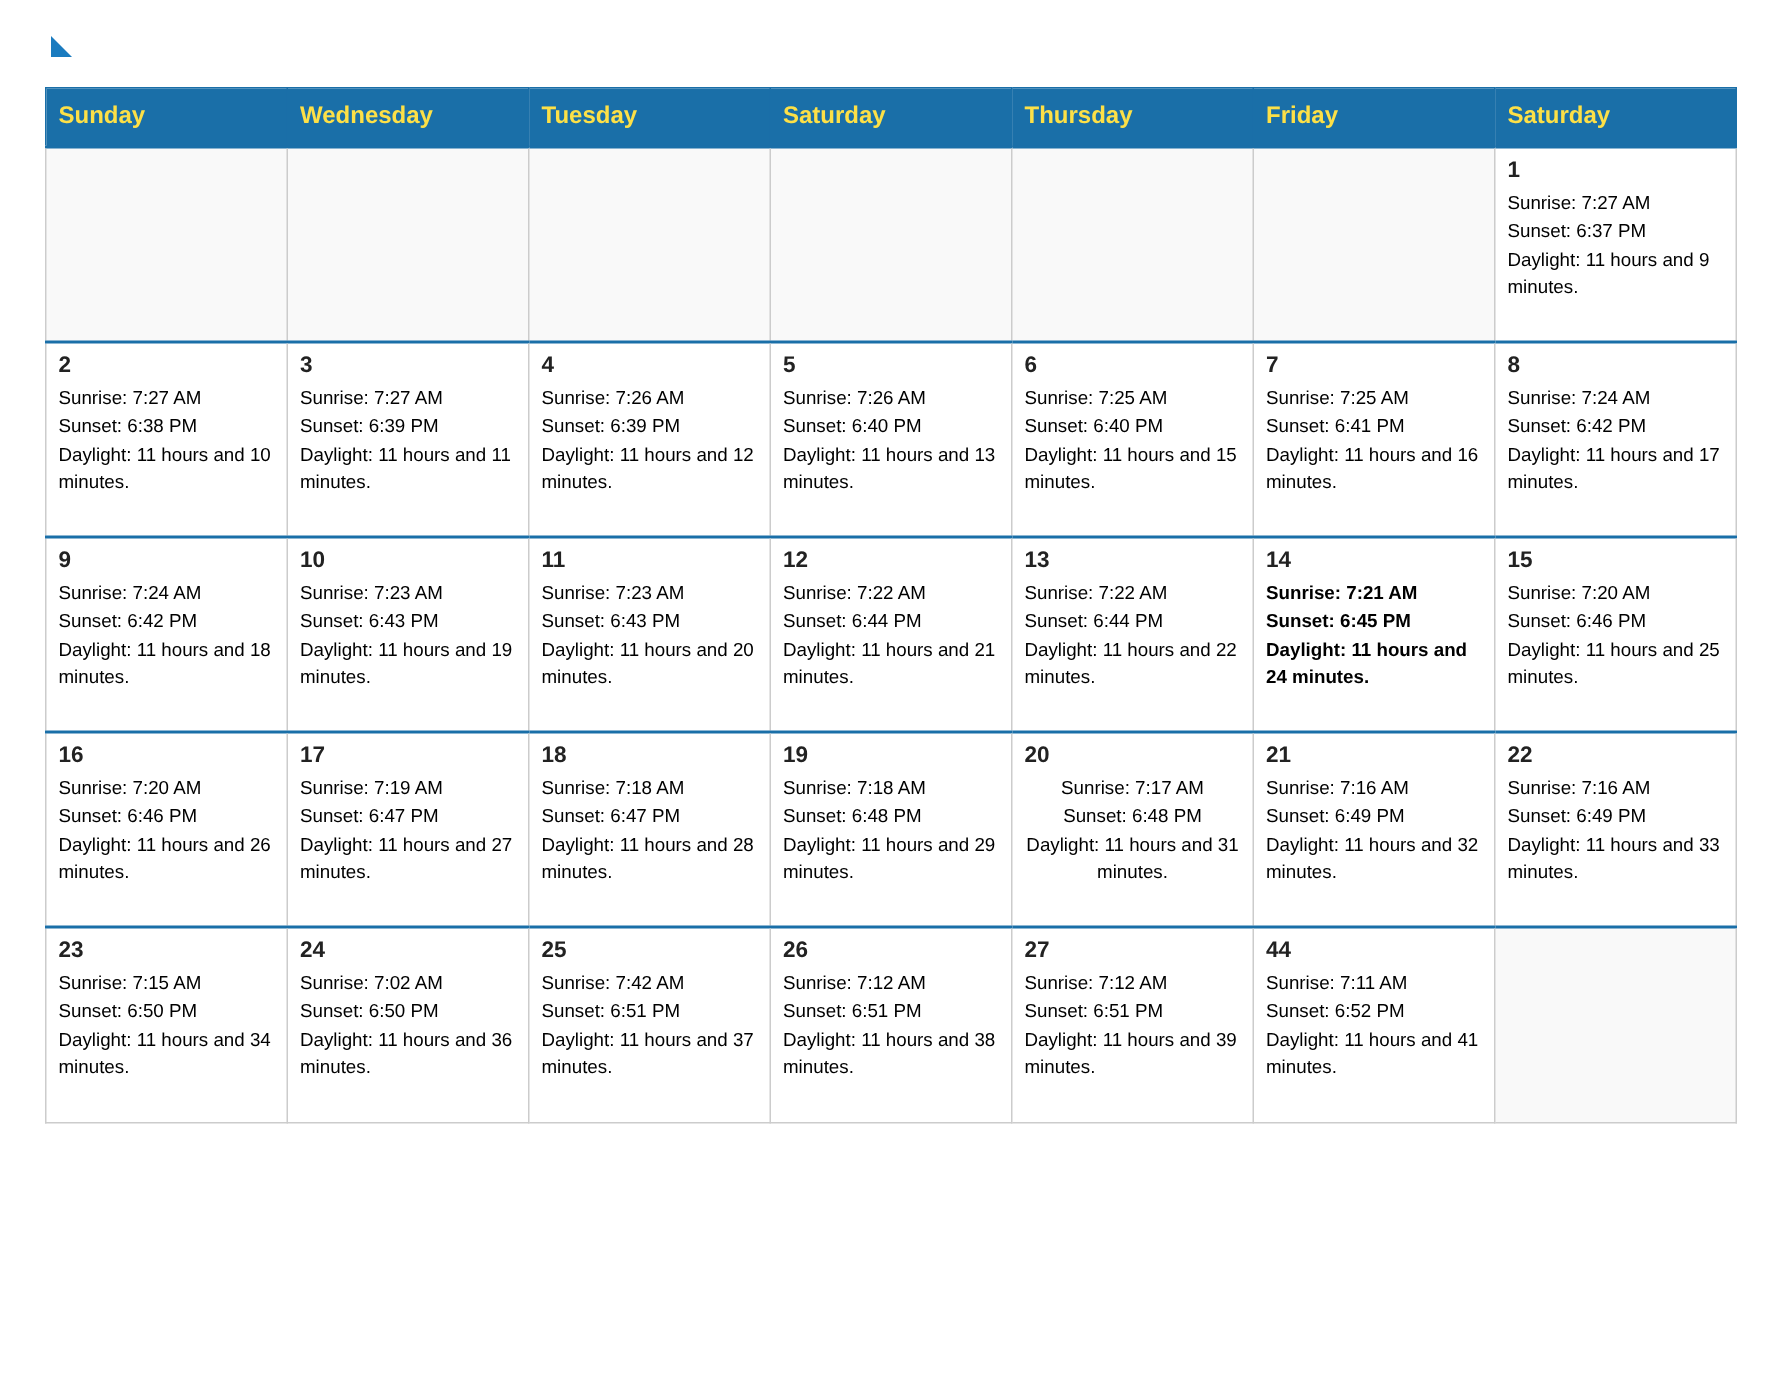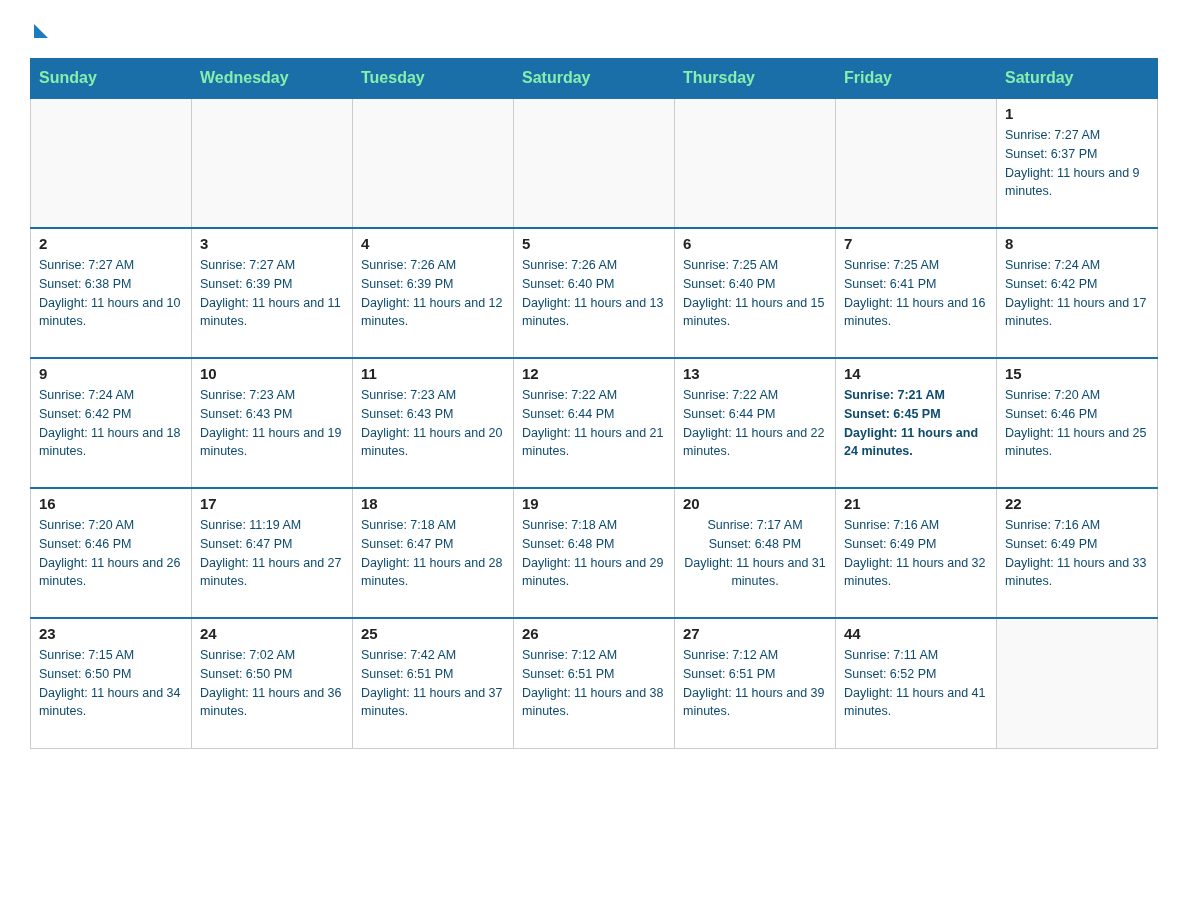--- a/index.html
+++ b/index.html
@@ -59,21 +59,21 @@
       font-size: 20px;
       color: #555;
       margin-top: 4px;
     }
     .calendar {
       width: 100%;
       border-collapse: collapse;
     }
     .calendar th {
       background-color: #1a6fa8;
-      color: #86efac;
+      color: #fde047;
       font-size: 16px;
       font-weight: bold;
       padding: 10px 8px;
       text-align: left;
       border: 1px solid #1a6fa8;
     }
     .calendar td {
       vertical-align: top;
       border: 1px solid #ccc;
       padding: 6px 8px;
@@ -90,21 +90,21 @@
       border-top: 2px solid #1a6fa8;
     }
     .day-number {
       font-size: 15px;
       font-weight: bold;
       color: #222;
       margin-bottom: 4px;
     }
     .day-info {
       font-size: 12.5px;
-      color: #0c4a6e;
+      color: #000000;
       line-height: 1.5;
     }
     .empty-cell {
       background: #f9f9f9;
     }
   </style>
 </head>
 <body>
 
 <div class="header">
@@ -238,21 +238,21 @@
       </tr>
       <tr>
         <td>
           <div class="day-number">16</div>
           <div class="day-info" style="white-space: pre-line;">Sunrise: 7:20 AM
 Sunset: 6:46 PM
 Daylight: 11 hours and 26 minutes.</div>
         </td>
         <td>
           <div class="day-number">17</div>
-          <div class="day-info" style="white-space: pre-line;">Sunrise: 11:19 AM
+          <div class="day-info" style="white-space: pre-line;">Sunrise: 7:19 AM
 Sunset: 6:47 PM
 Daylight: 11 hours and 27 minutes.</div>
         </td>
         <td>
           <div class="day-number">18</div>
           <div class="day-info" style="white-space: pre-line;">Sunrise: 7:18 AM
 Sunset: 6:47 PM
 Daylight: 11 hours and 28 minutes.</div>
         </td>
         <td>

